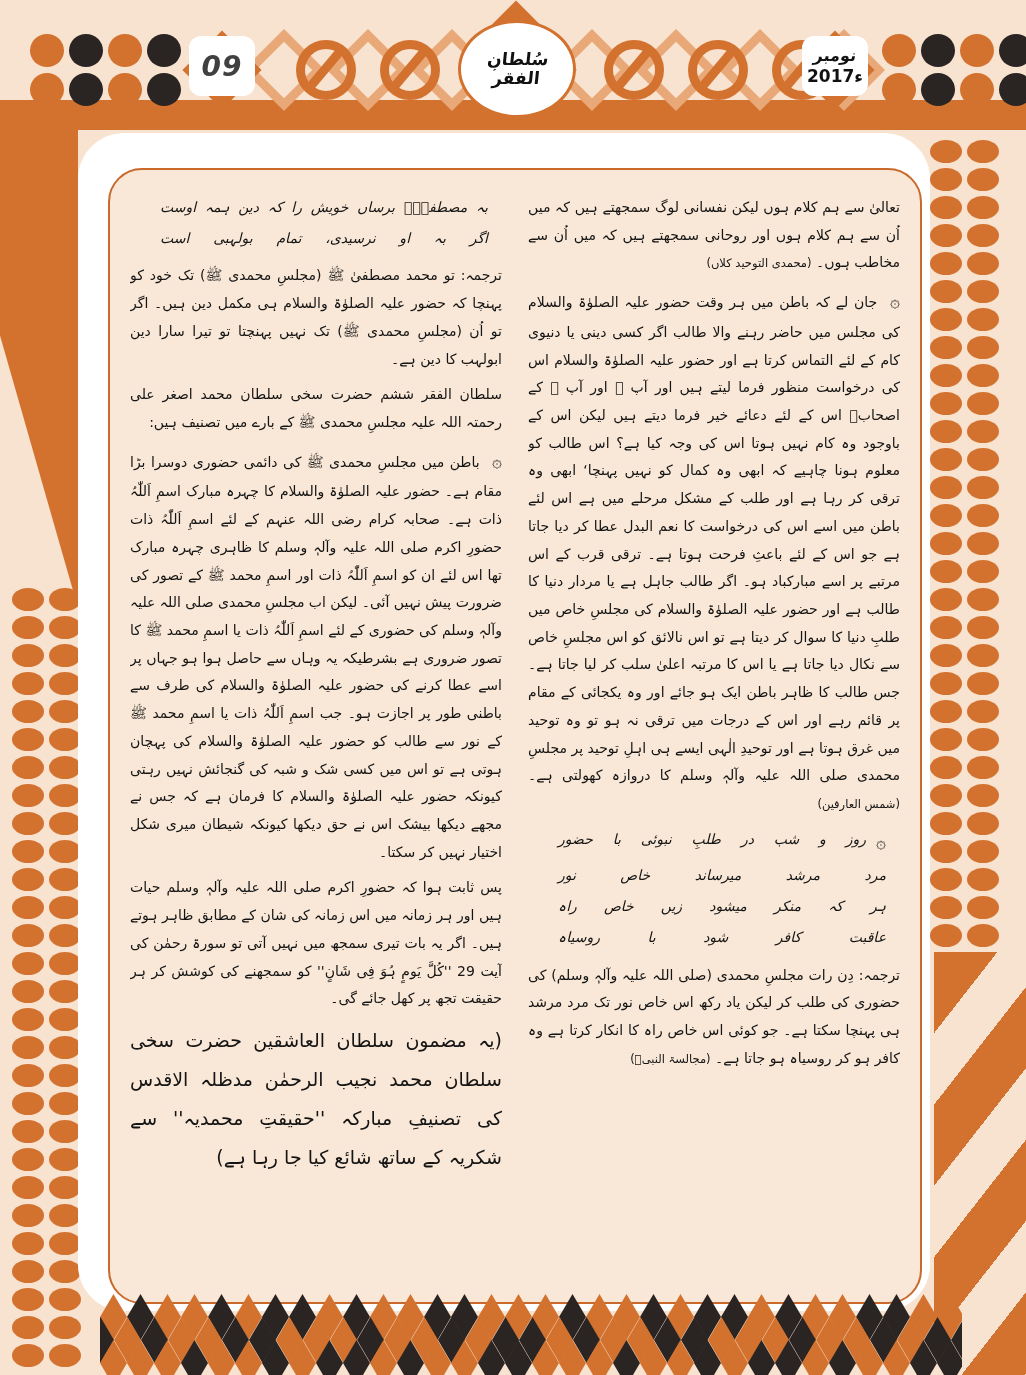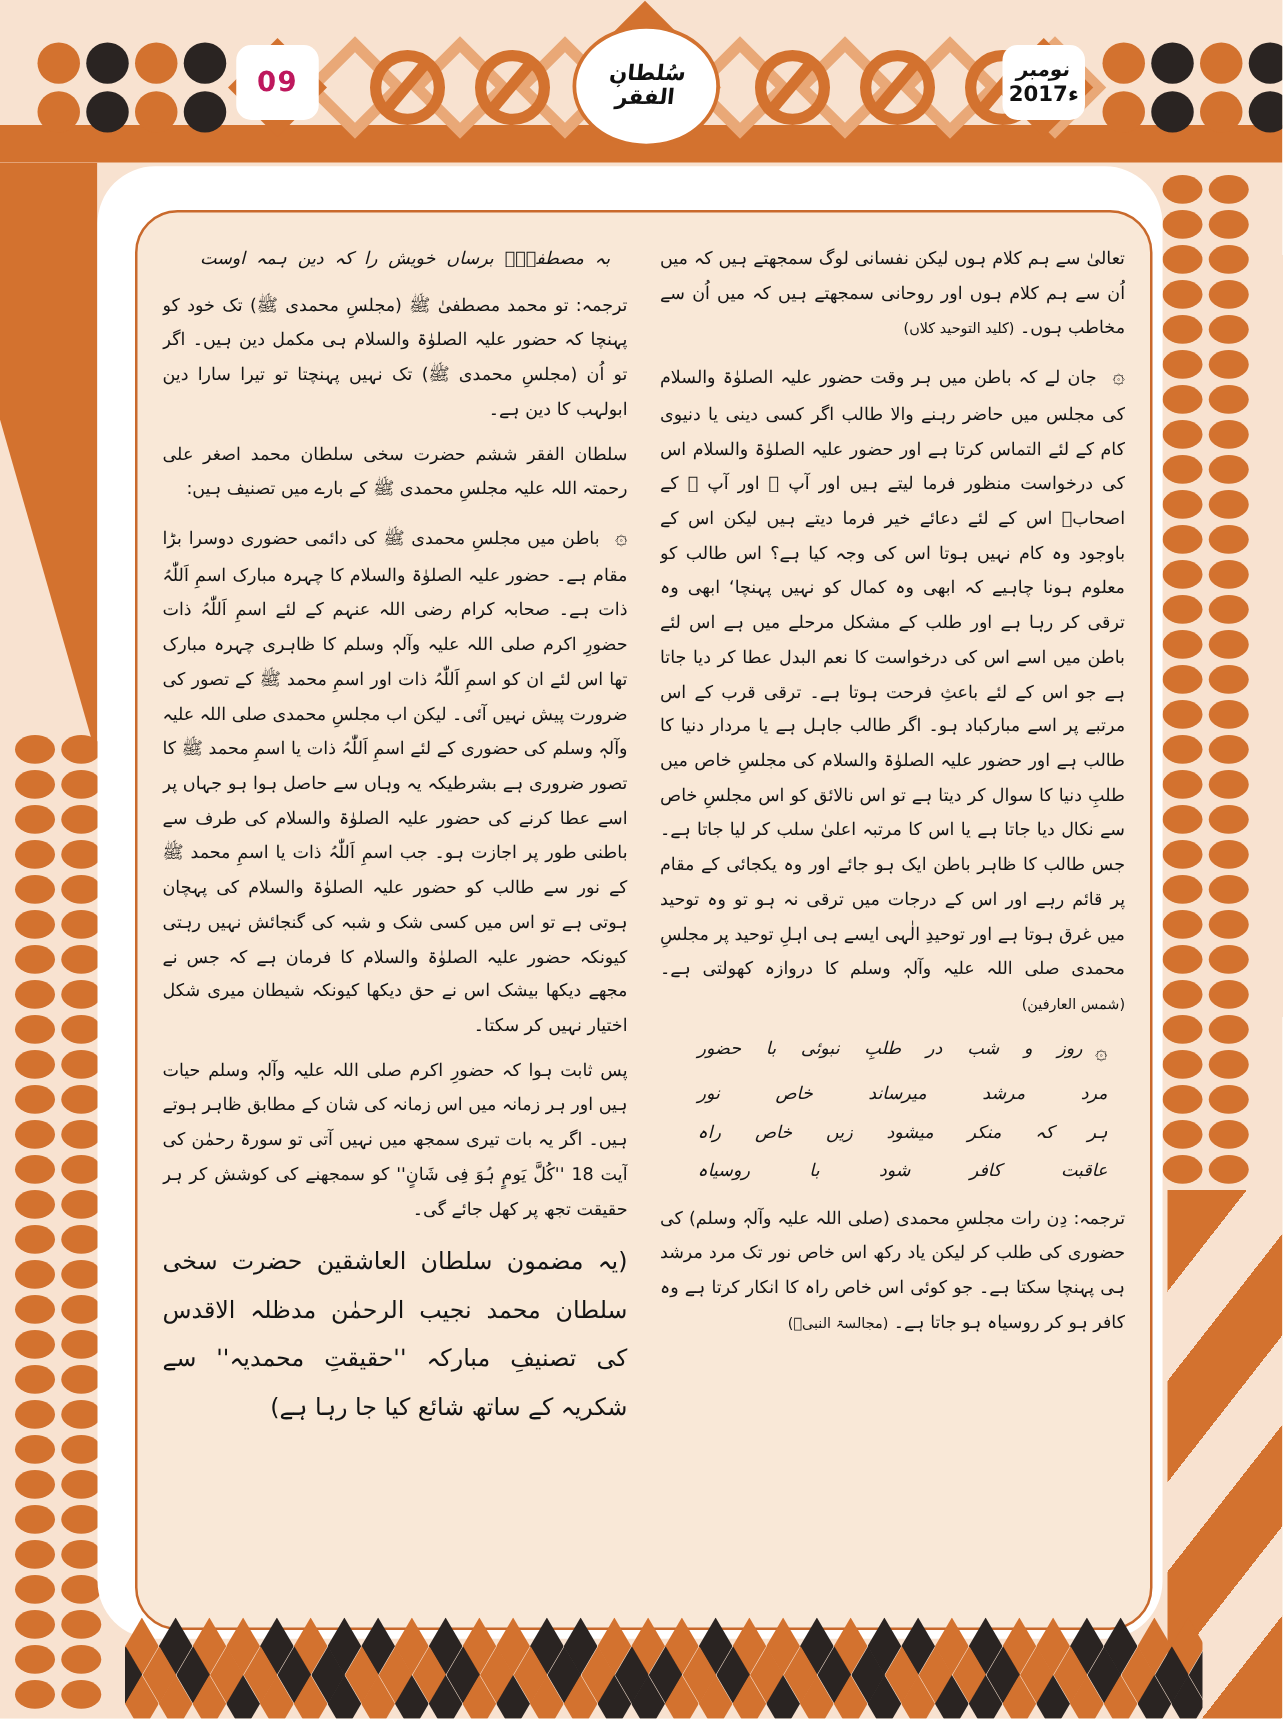--- a/index.html
+++ b/index.html
@@ -11,21 +11,21 @@
   .hdots{position:absolute;top:34px;display:grid;grid-template-columns:repeat(4,34px);gap:6px 5px;z-index:2;}
   .hd-left{left:30px;} .hd-right{left:882px;}
   .hdots span{width:34px;height:33px;border-radius:50%;display:block;}
   .hdots .o{background:#d3722f;} .hdots .k{background:#2a2422;}
 
   .badge{position:absolute;width:98px;height:88px;z-index:3;}
   .badge .diam{position:absolute;left:21px;top:16px;width:56px;height:56px;background:#d3722f;transform:rotate(45deg);}
   .badge .wbox{position:absolute;left:16px;top:10px;width:66px;height:60px;background:#fff;border-radius:12px;
                display:flex;flex-direction:column;align-items:center;justify-content:center;}
   .pagenum{left:173px;top:26px;}
-  .pagenum .wbox{font-size:22px;font-weight:bold;color:#be185d;letter-spacing:1px;}
+  .pagenum .wbox{font-size:28px;font-weight:bold;color:#404040;letter-spacing:1px;font-style:italic;}
   .datebadge{left:786px;top:26px;}
   .datebadge .month{font-size:16px;font-weight:bold;transform:skewX(-10deg);color:#111;}
   .datebadge .year{font-size:17px;font-weight:bold;color:#111;margin-top:1px;}
 
   .chain{position:absolute;top:40px;display:flex;align-items:center;z-index:1;height:60px;}
   .c-left{left:268px;} .c-right{left:576px;}
   .ld{width:40px;height:40px;border:9px solid #e9a877;transform:rotate(45deg);margin:0 -13px;flex:none;}
   .lr{width:42px;height:42px;border:9px solid #d3722f;border-radius:50%;margin:0 -4px;flex:none;position:relative;z-index:1;}
   .lr::after{content:"";position:absolute;left:50%;top:-7px;width:9px;height:52px;background:#d3722f;
              transform:translateX(-50%) rotate(40deg);}
@@ -258,21 +258,21 @@
     </div>
   <div class="stripes"></div>
 
   <div class="panel">
     <div class="frame">
       <div class="cols">
 
         <section class="col">
           <p class="para">
             <span>تعالیٰ سے ہم کلام ہوں لیکن نفسانی لوگ سمجھتے ہیں کہ میں اُن سے ہم کلام ہوں اور روحانی سمجھتے ہیں کہ میں اُن سے مخاطب ہوں۔</span>
-            <span class="ref">(کلید التوحید کلاں)</span>
+            <span class="ref">(محمدی التوحید کلاں)</span>
           </p>
           <p class="para">
             <span class="bullet-icon">۞</span>
             <span>جان لے کہ باطن میں ہر وقت حضور علیہ الصلوٰۃ والسلام کی مجلس میں حاضر رہنے والا طالب اگر کسی دینی یا دنیوی کام کے لئے التماس کرتا ہے اور حضور علیہ الصلوٰۃ والسلام اس کی درخواست منظور فرما لیتے ہیں اور آپ ﷺ اور آپ ﷺ کے اصحابؓ اس کے لئے دعائے خیر فرما دیتے ہیں لیکن اس کے باوجود وہ کام نہیں ہوتا اس کی وجہ کیا ہے؟ اس طالب کو معلوم ہونا چاہیے کہ ابھی وہ کمال کو نہیں پہنچا‘ ابھی وہ ترقی کر رہا ہے اور طلب کے مشکل مرحلے میں ہے اس لئے باطن میں اسے اس کی درخواست کا نعم البدل عطا کر دیا جاتا ہے جو اس کے لئے باعثِ فرحت ہوتا ہے۔ ترقی قرب کے اس مرتبے پر اسے مبارکباد ہو۔ اگر طالب جاہل ہے یا مردار دنیا کا طالب ہے اور حضور علیہ الصلوٰۃ والسلام کی مجلسِ خاص میں طلبِ دنیا کا سوال کر دیتا ہے تو اس نالائق کو اس مجلسِ خاص سے نکال دیا جاتا ہے یا اس کا مرتبہ اعلیٰ سلب کر لیا جاتا ہے۔ جس طالب کا ظاہر باطن ایک ہو جائے اور وہ یکجائی کے مقام پر قائم رہے اور اس کے درجات میں ترقی نہ ہو تو وہ توحید میں غرق ہوتا ہے اور توحیدِ الٰہی ایسے ہی اہلِ توحید پر مجلسِ محمدی صلی اللہ علیہ وآلہٖ وسلم کا دروازہ کھولتی ہے۔</span>
             <span class="ref">(شمس العارفین)</span>
           </p>
           <div class="verse">
             <div class="vline">
               <span class="bullet-icon">۞</span>
               <span class="vtext">روز و شب در طلبِ نبوئی با حضور</span>
@@ -291,33 +291,36 @@
             <span>ترجمہ: دِن رات مجلسِ محمدی (صلی اللہ علیہ وآلہٖ وسلم) کی حضوری کی طلب کر لیکن یاد رکھ اس خاص نور تک مرد مرشد ہی پہنچا سکتا ہے۔ جو کوئی اس خاص راہ کا انکار کرتا ہے وہ کافر ہو کر روسیاہ ہو جاتا ہے۔</span>
             <span class="ref">(مجالسۃ النبیؐ)</span>
           </p>
         </section>
 
         <section class="col">
           <div class="verse">
             <div class="vline">
                 <span class="vtext">بہ مصطفیٰؐ برساں خویش را کہ دین ہمہ اوست</span>
               </div>
+            <div class="vline">
+                <span class="vtext">اگر بہ او نرسیدی، تمام بولہبی است</span>
+              </div>
           </div>
           <p class="para">
             <span>ترجمہ: تو محمد مصطفیٰ ﷺ (مجلسِ محمدی ﷺ) تک خود کو پہنچا کہ حضور علیہ الصلوٰۃ والسلام ہی مکمل دین ہیں۔ اگر تو اُن (مجلسِ محمدی ﷺ) تک نہیں پہنچتا تو تیرا سارا دین ابولہب کا دین ہے۔</span>
           </p>
           <p class="para">
             <span>سلطان الفقر ششم حضرت سخی سلطان محمد اصغر علی رحمتہ اللہ علیہ مجلسِ محمدی ﷺ کے بارے میں تصنیف ہیں:</span>
           </p>
           <p class="para">
             <span class="bullet-icon">۞</span>
             <span>باطن میں مجلسِ محمدی ﷺ کی دائمی حضوری دوسرا بڑا مقام ہے۔ حضور علیہ الصلوٰۃ والسلام کا چہرہ مبارک اسمِ اَللّٰہُ ذات ہے۔ صحابہ کرام رضی اللہ عنہم کے لئے اسمِ اَللّٰہُ ذات حضورِ اکرم صلی اللہ علیہ وآلہٖ وسلم کا ظاہری چہرہ مبارک تھا اس لئے ان کو اسمِ اَللّٰہُ ذات اور اسمِ محمد ﷺ کے تصور کی ضرورت پیش نہیں آئی۔ لیکن اب مجلسِ محمدی صلی اللہ علیہ وآلہٖ وسلم کی حضوری کے لئے اسمِ اَللّٰہُ ذات یا اسمِ محمد ﷺ کا تصور ضروری ہے بشرطیکہ یہ وہاں سے حاصل ہوا ہو جہاں پر اسے عطا کرنے کی حضور علیہ الصلوٰۃ والسلام کی طرف سے باطنی طور پر اجازت ہو۔ جب اسمِ اَللّٰہُ ذات یا اسمِ محمد ﷺ کے نور سے طالب کو حضور علیہ الصلوٰۃ والسلام کی پہچان ہوتی ہے تو اس میں کسی شک و شبہ کی گنجائش نہیں رہتی کیونکہ حضور علیہ الصلوٰۃ والسلام کا فرمان ہے کہ جس نے مجھے دیکھا بیشک اس نے حق دیکھا کیونکہ شیطان میری شکل اختیار نہیں کر سکتا۔</span>
           </p>
           <p class="para">
-            <span>پس ثابت ہوا کہ حضورِ اکرم صلی اللہ علیہ وآلہٖ وسلم حیات ہیں اور ہر زمانہ میں اس زمانہ کی شان کے مطابق ظاہر ہوتے ہیں۔ اگر یہ بات تیری سمجھ میں نہیں آتی تو سورۃ رحمٰن کی آیت 18 ''کُلَّ یَومٍ ہُوَ فِی شَانٍ'' کو سمجھنے کی کوشش کر ہر حقیقت تجھ پر کھل جائے گی۔</span>
+            <span>پس ثابت ہوا کہ حضورِ اکرم صلی اللہ علیہ وآلہٖ وسلم حیات ہیں اور ہر زمانہ میں اس زمانہ کی شان کے مطابق ظاہر ہوتے ہیں۔ اگر یہ بات تیری سمجھ میں نہیں آتی تو سورۃ رحمٰن کی آیت 29 ''کُلَّ یَومٍ ہُوَ فِی شَانٍ'' کو سمجھنے کی کوشش کر ہر حقیقت تجھ پر کھل جائے گی۔</span>
           </p>
           <p class="para note">
             <span>(یہ مضمون سلطان العاشقین حضرت سخی سلطان محمد نجیب الرحمٰن مدظلہ الاقدس کی تصنیفِ مبارکہ ''حقیقتِ محمدیہ'' سے شکریہ کے ساتھ شائع کیا جا رہا ہے)</span>
           </p>
         </section>
 
       </div>
     </div>
   </div>
 

